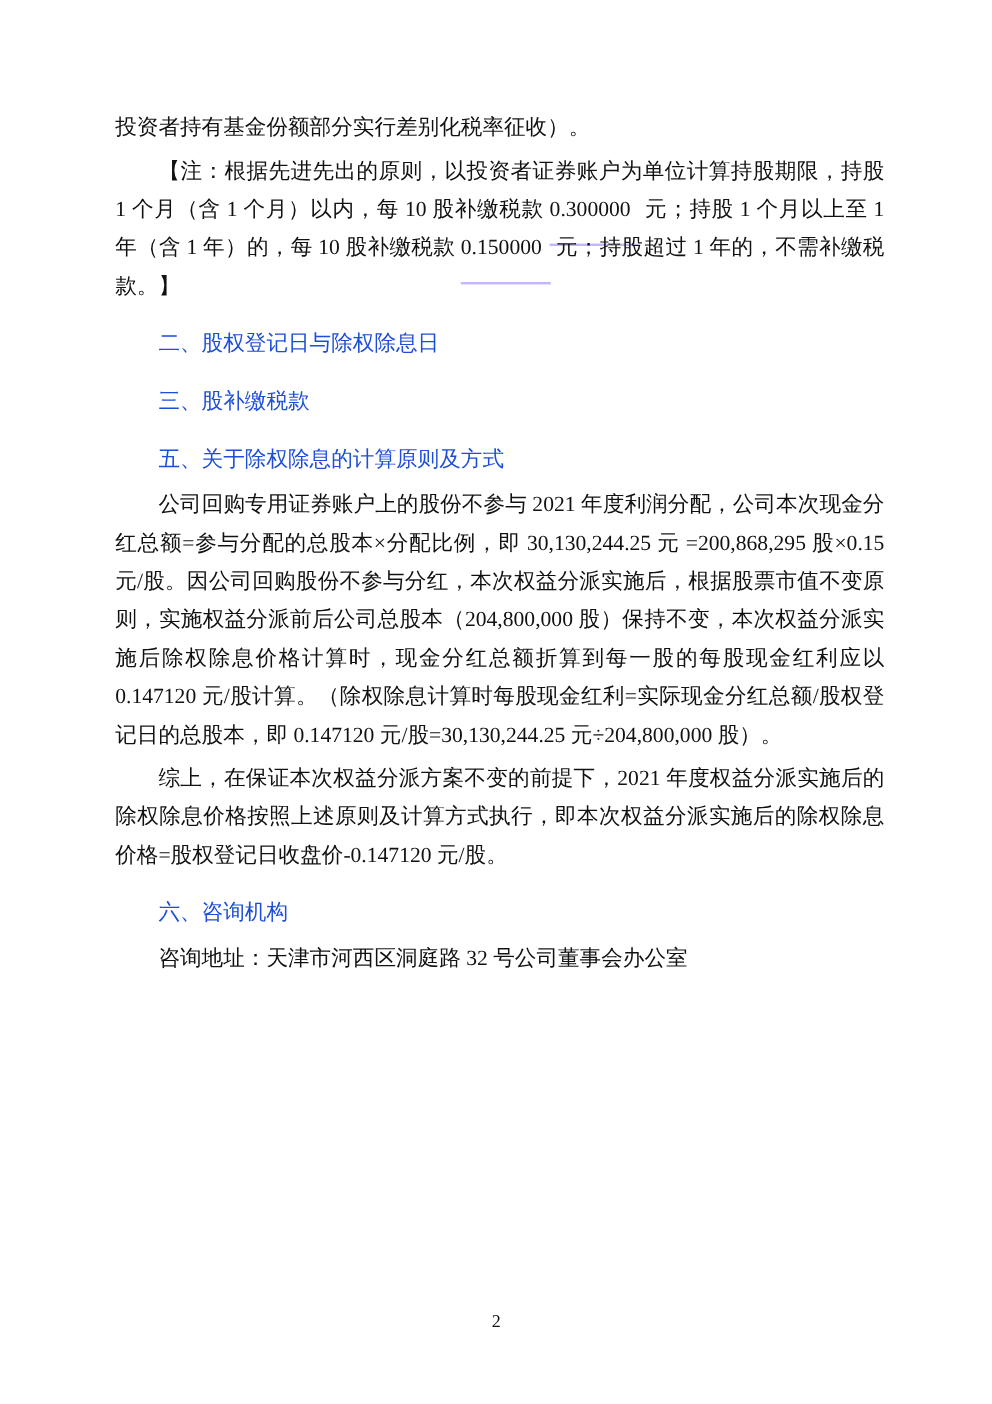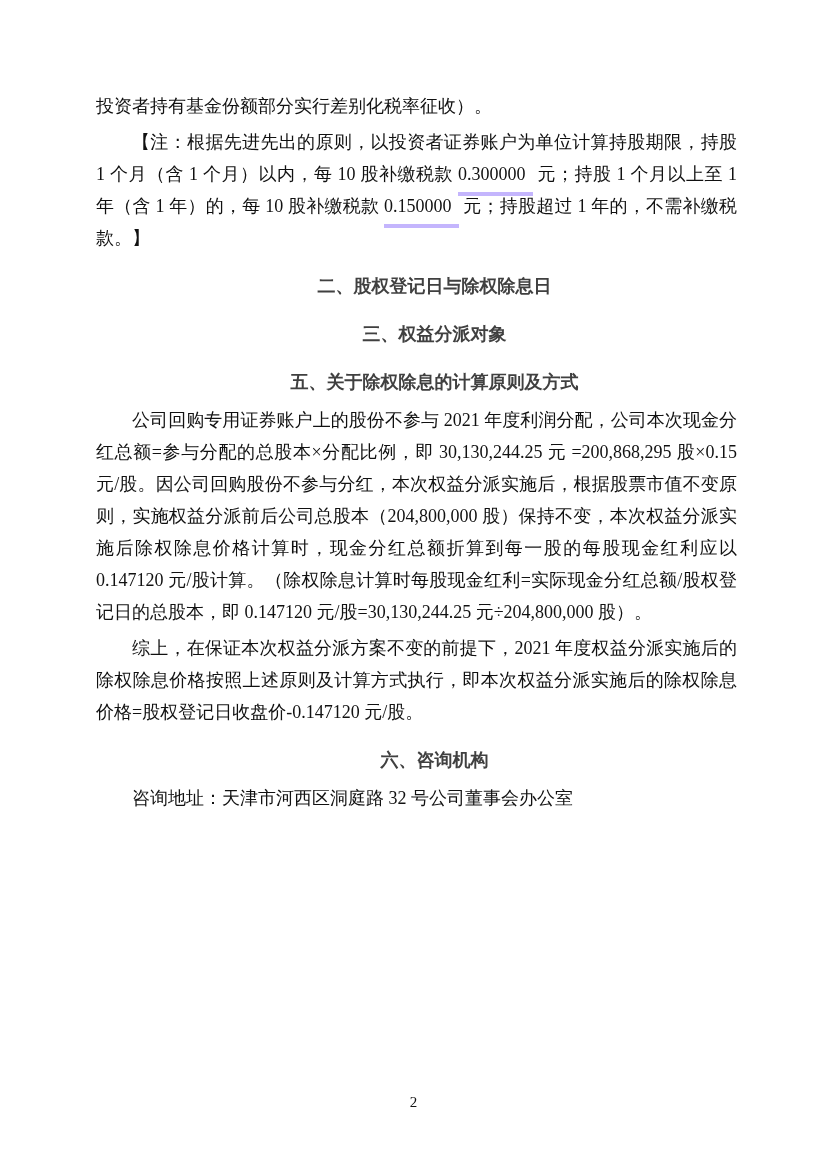--- a/index.html
+++ b/index.html
@@ -24,32 +24,31 @@
   .body-para {
     margin: 0 0 4px 0;
     text-align: justify;
     text-indent: 2em;
   }
   .body-para.no-indent {
     text-indent: 0;
   }
   .section-heading {
     margin: 16px 0 6px 0;
-    font-weight: 700;
+    font-weight: 400;
     text-indent: 2em;
     font-size: 18px;
     line-height: 32px;
     font-family: "Liberation Serif", "DejaVu Serif", serif;
-    color: #404040;
-    text-align: center;
+    color: #1d4ed8;
   }
   .u-num {
-    border-bottom: 4px solid #c4b5fd;
+    border-bottom: 2px solid #c4b5fd;
     padding-right: 7px;
-    padding-bottom: 8px;
+    padding-bottom: 19px;
   }
   .page-number {
     position: absolute;
     left: 0;
     right: 0;
     bottom: 52px;
     text-align: center;
     font-size: 15px;
     color: #111111;
   }
@@ -59,21 +58,21 @@
 
 <div class="page">
 
   <p class="body-para no-indent">投资者持有基金份额部分实行差别化税率征收）。</p>
 
   <p class="body-para"><span>【注：根据先进先出的原则，以投资者证券账户为单位计算持股期限，持股 1 个月（含 1 个月）以内，每 10 股补缴税款 </span><span class="u-num">0.300000</span><span> 元；持股 1 个月以上至 1 年（含 1 年）的，每 10 股补缴税款 </span><span class="u-num">0.150000</span><span> 元；持股超过 1 年的，不需补缴税款。】</span></p>
 
   <h3 class="section-heading">二、股权登记日与除权除息日</h3>
 
 
-  <h3 class="section-heading">三、权益分派对象</h3>
+  <h3 class="section-heading">三、股补缴税款</h3>
 
 
 
 
   <h3 class="section-heading">五、关于除权除息的计算原则及方式</h3>
 
   <p class="body-para">公司回购专用证券账户上的股份不参与 2021 年度利润分配，公司本次现金分红总额=参与分配的总股本×分配比例，即 30,130,244.25 元 =200,868,295 股×0.15 元/股。因公司回购股份不参与分红，本次权益分派实施后，根据股票市值不变原则，实施权益分派前后公司总股本（204,800,000 股）保持不变，本次权益分派实施后除权除息价格计算时，现金分红总额折算到每一股的每股现金红利应以 0.147120 元/股计算。（除权除息计算时每股现金红利=实际现金分红总额/股权登记日的总股本，即 0.147120 元/股=30,130,244.25 元÷204,800,000 股）。</p>
 
   <p class="body-para">综上，在保证本次权益分派方案不变的前提下，2021 年度权益分派实施后的除权除息价格按照上述原则及计算方式执行，即本次权益分派实施后的除权除息价格=股权登记日收盘价-0.147120 元/股。</p>
 

